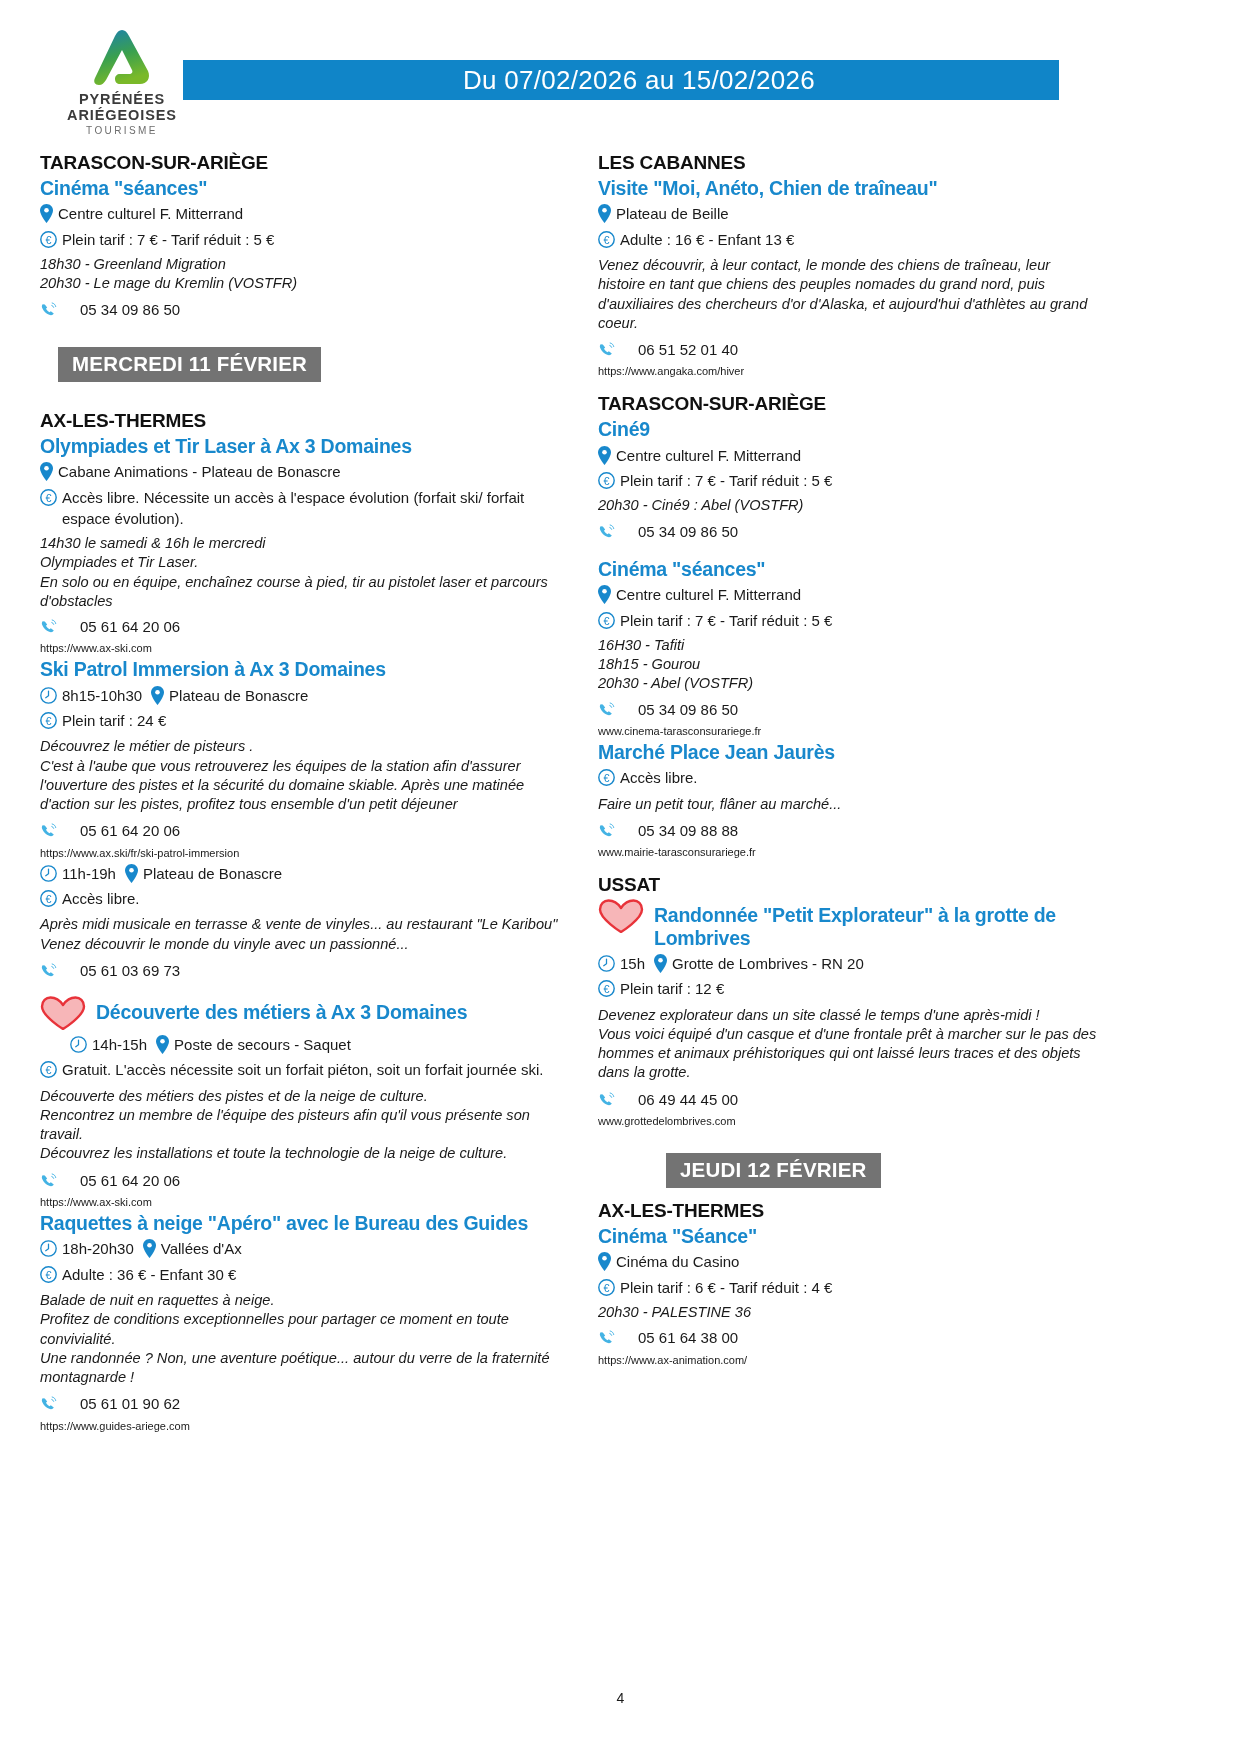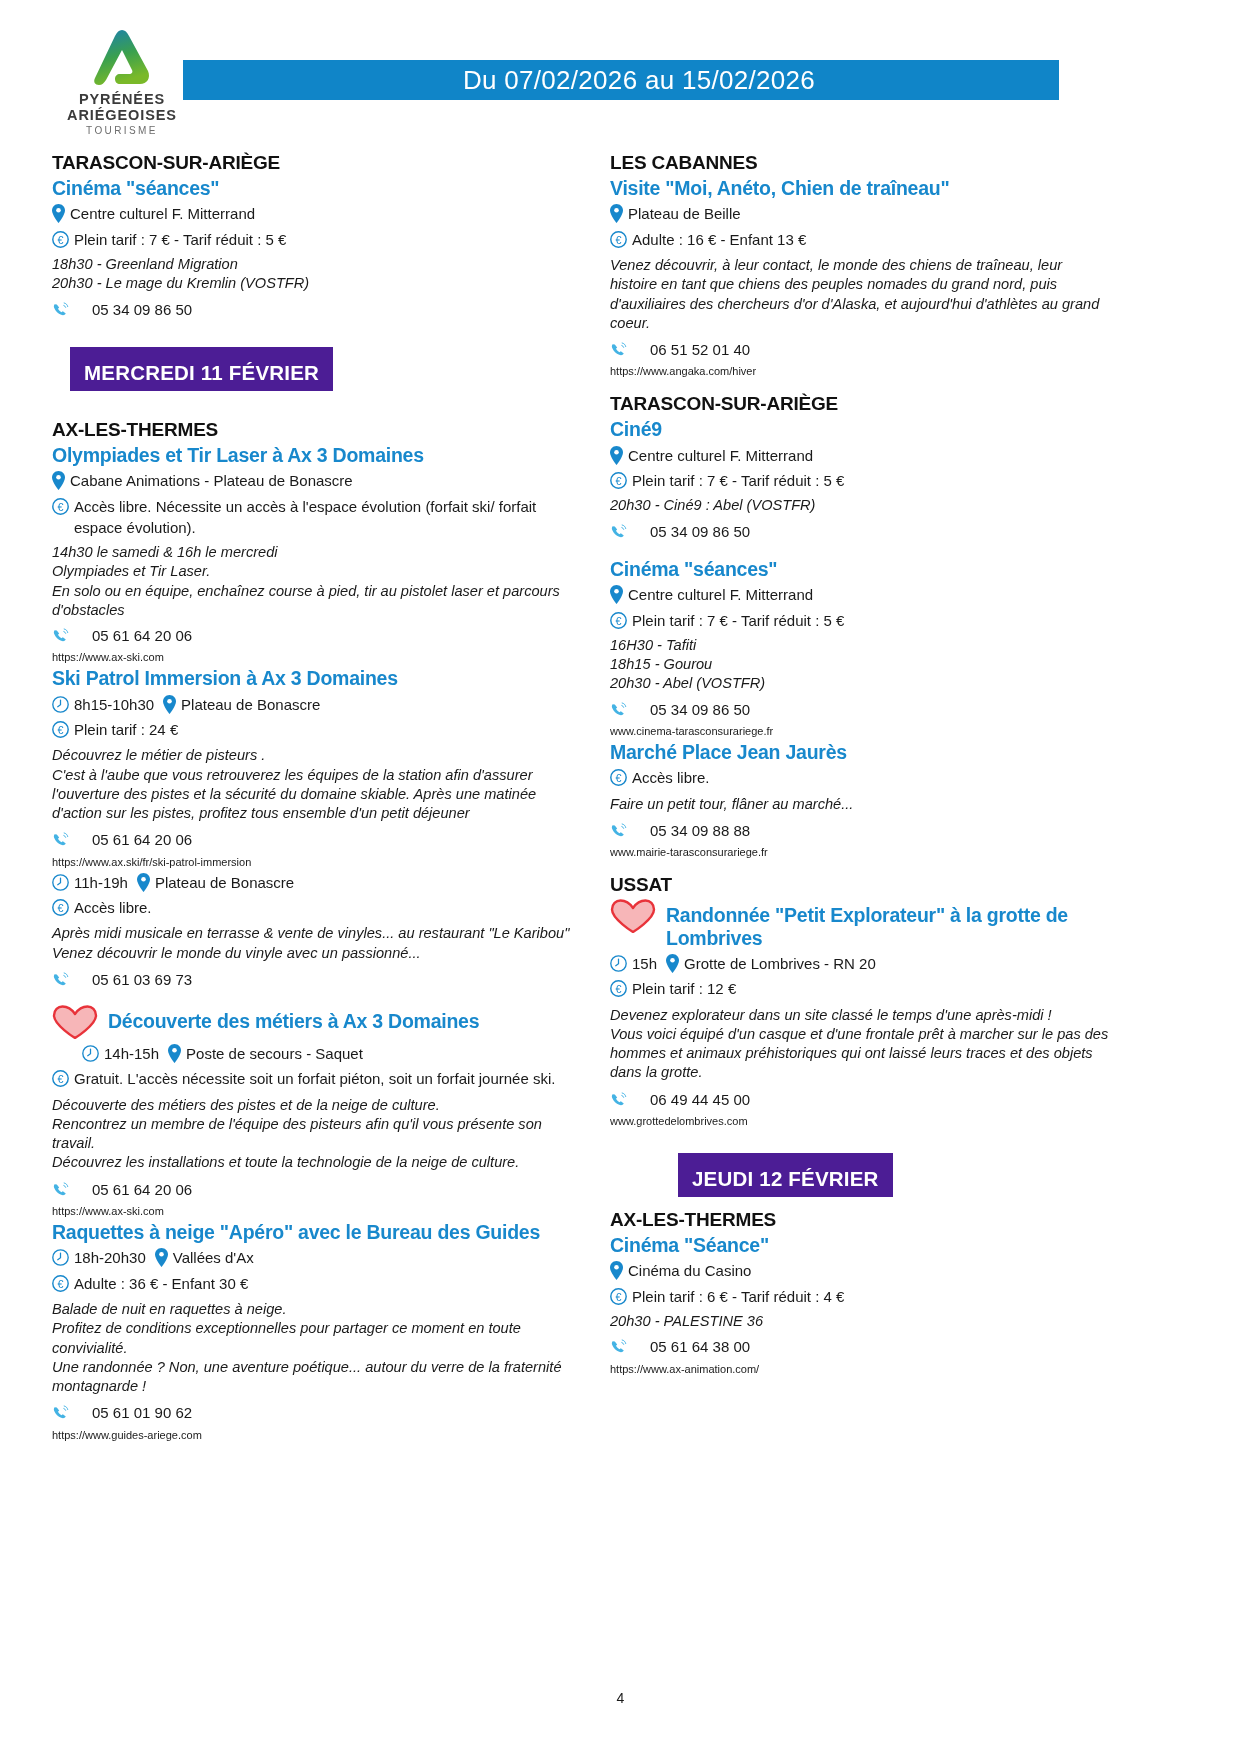--- a/index.html
+++ b/index.html
@@ -60,21 +60,21 @@
     display: flex;
     align-items: center;
     justify-content: center;
     padding-left: 36px;
   }
 
   
   .columns {
     position: absolute;
     top: 152px;
-    left: 52px;
+    left: 40px;
     width: 1137px;
     display: flex;
     gap: 34px;
   }
   .col { width: 524px; }
   .col-right { width: 500px; }
 
   
   .town {
     font-size: 19px;
@@ -139,26 +139,26 @@
     font-size: 11px;
     color: #1a1a1a;
     margin: 4px 0 4px 0;
     word-break: break-all;
   }
   .phone-line { margin: 5px 0; gap: 23px; }
   .indent { margin-left: 30px; }
 
   .day-banner {
     display: inline-block;
-    background: #4c1d95;
+    background: #737373;
     color: #fff;
     font-size: 20.5px;
     font-weight: bold;
     letter-spacing: 0.2px;
-    padding: 14px 14px 6px 14px;
+    padding: 5px 14px 6px 14px;
     margin: 22px 0 12px 18px;
   }
   .day-banner.right-al { margin-left: 68px; }
 
   .page-num {
     position: absolute;
     bottom: 48px;
     left: 0; right: 0;
     text-align: center;
     font-size: 14px;

